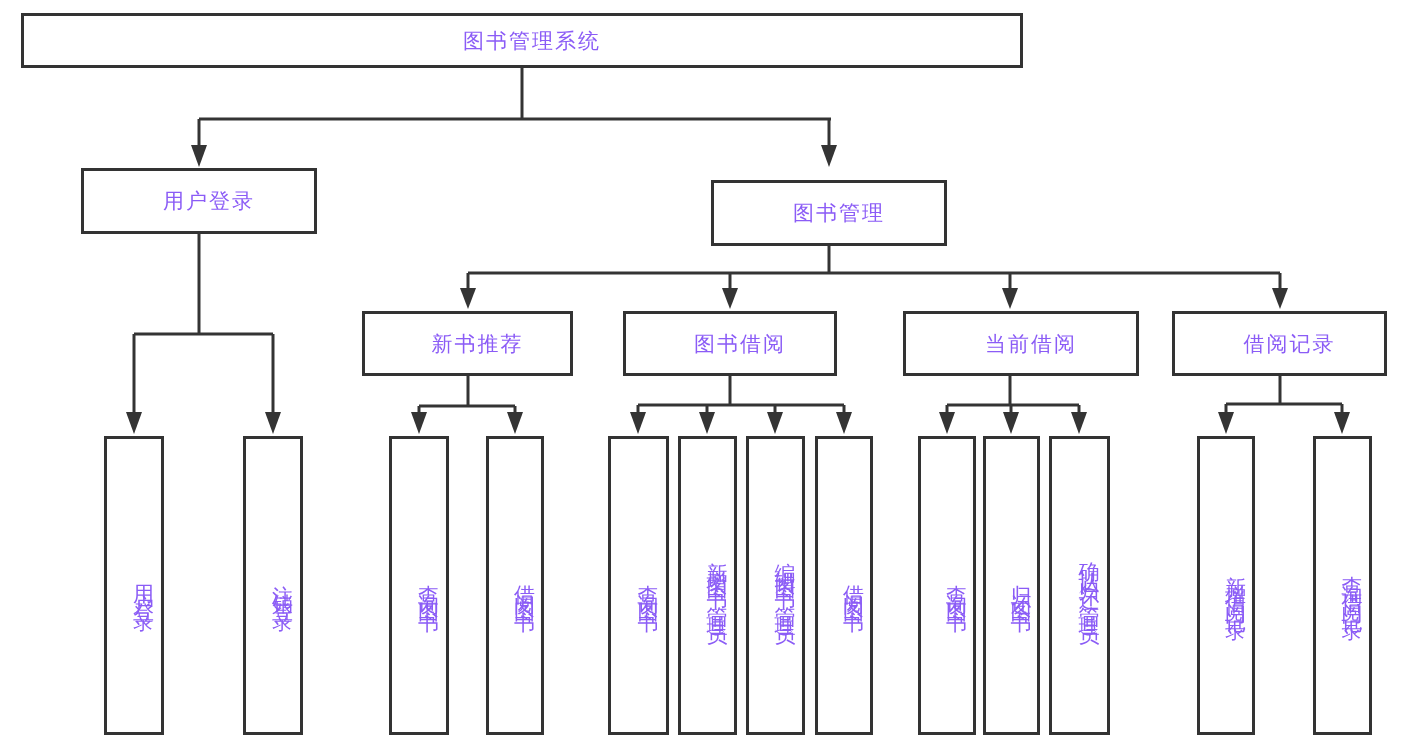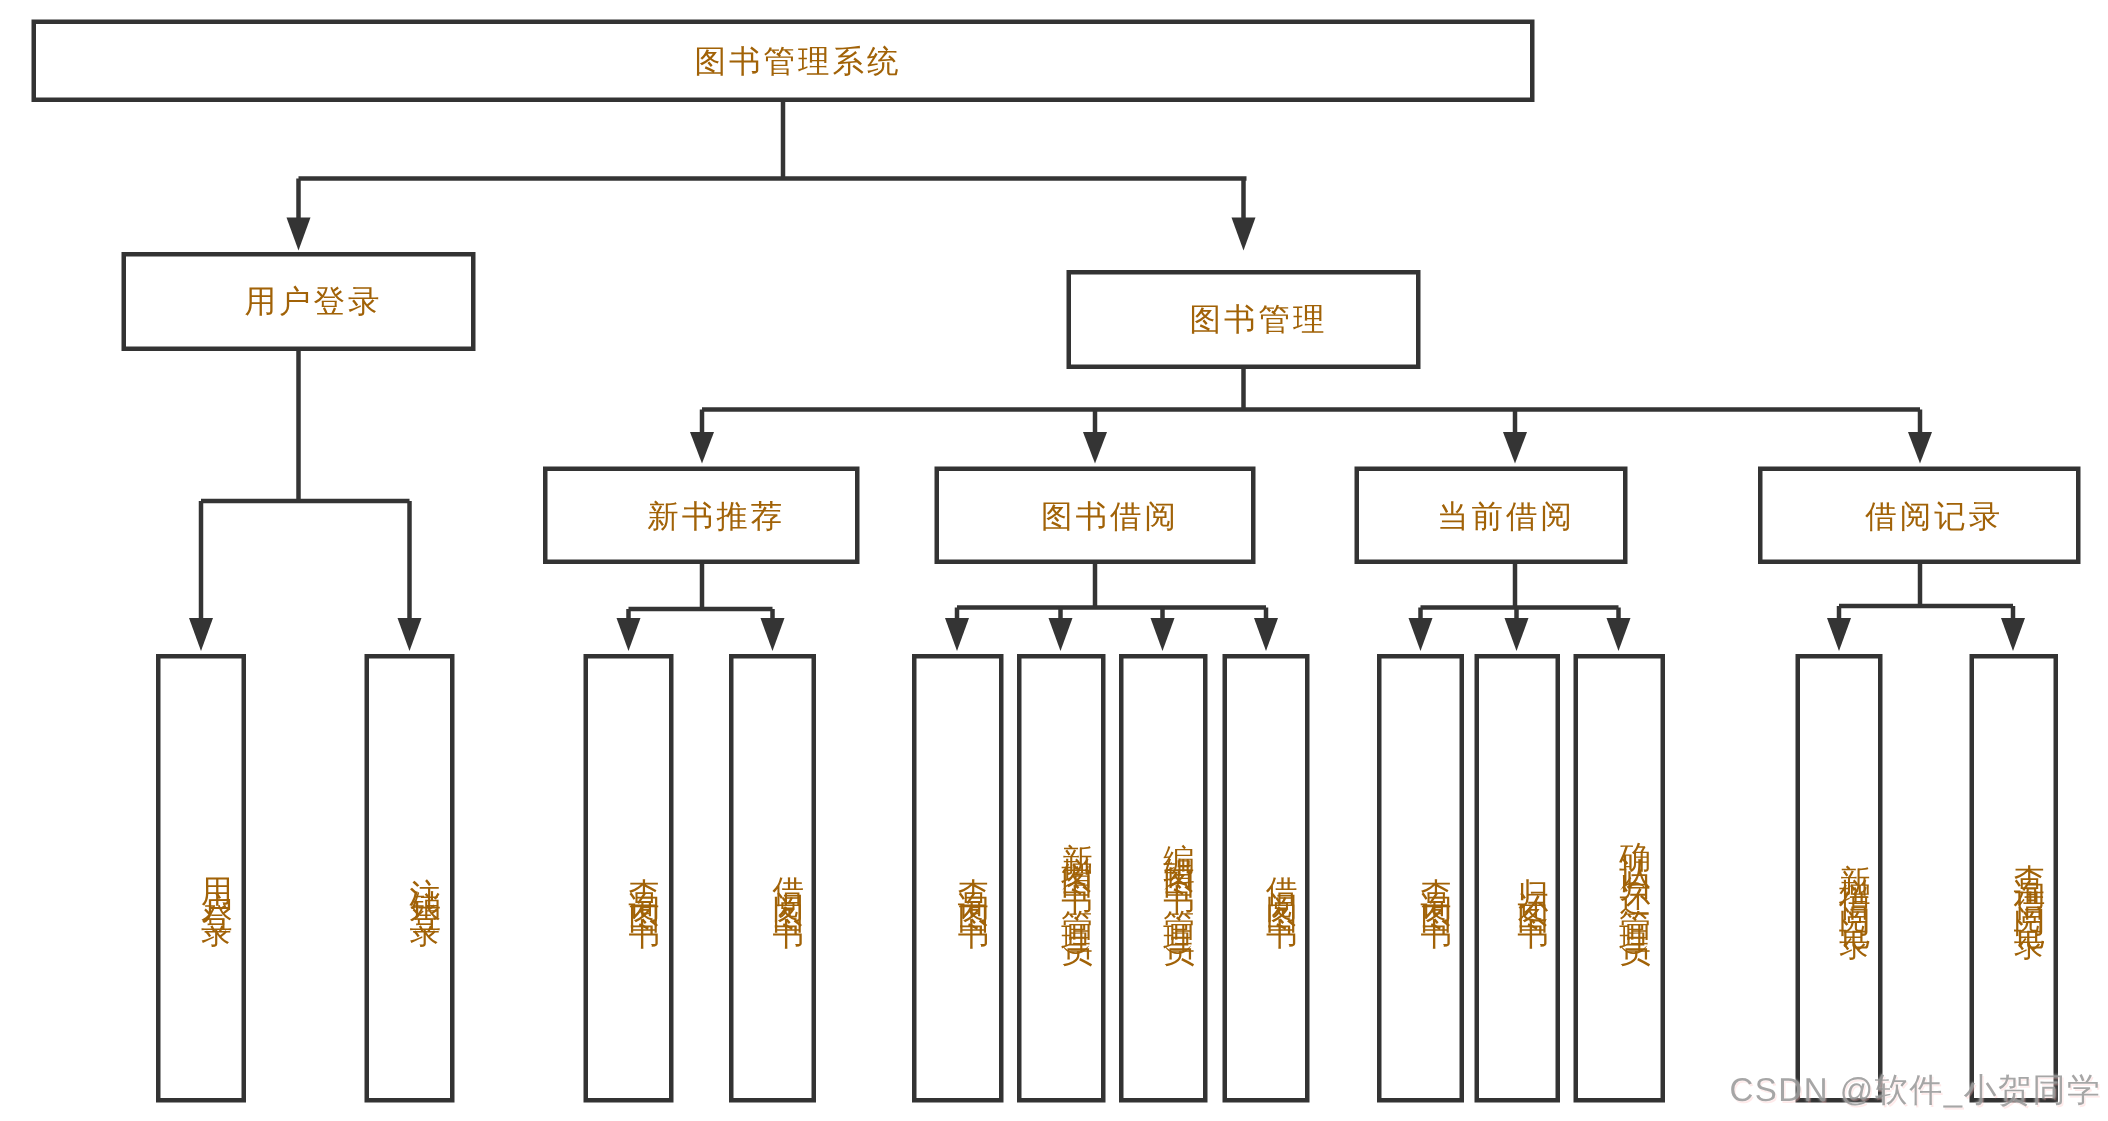--- a/index.html
+++ b/index.html
@@ -6,21 +6,21 @@
   .canvas {
     position:relative; width:1405px; height:747px; background:#ffffff;
     font-family:"Liberation Sans", sans-serif; overflow:hidden;
   }
   svg.wires { position:absolute; left:0; top:0; width:1405px; height:747px; }
   svg.wires line { stroke:#343434; stroke-width:3; }
   svg.wires polygon { fill:#343434; stroke:none; }
   .node {
     position:absolute; box-sizing:border-box; border:3px solid #333333;
     background:#ffffff; display:flex; align-items:center; justify-content:center;
-    color:#a16207; font-size:21px; letter-spacing:2px; white-space:nowrap;padding-left:20px;
+    color:#8b5cf6; font-size:21px; letter-spacing:2px; white-space:nowrap;padding-left:20px;
   }
   .vnode {
     writing-mode:vertical-rl; text-orientation:mixed;
     letter-spacing:9px; line-height:1; font-size:21px;
   }
   .watermark {
     position:absolute; left:1153px; top:712px; font-size:22px;
     color:#9d9d9d; letter-spacing:1px; white-space:nowrap; opacity:0.9;
     text-shadow:0 0 2px #ffffff, 1px 1px 0 rgba(255,150,150,0.25);
   }
@@ -106,35 +106,34 @@
     </g>
   </svg>
 
   <div class="node" style="left:21px; top:13px; width:1002px; height:55px;">图书管理系统</div>
 
   <div class="node" style="left:81px; top:168px; width:236px; height:66px;">用户登录</div>
   <div class="node" style="left:711px; top:180px; width:236px; height:66px;">图书管理</div>
 
   <div class="node" style="left:623px; top:311px; width:214px; height:65px;">图书借阅</div>
   <div class="node" style="left:362px; top:311px; width:211px; height:65px;">新书推荐</div>
-  <div class="node" style="left:903px; top:311px; width:182px; height:65px;">当前借阅</div>
+  <div class="node" style="left:903px; top:311px; width:236px; height:65px;">当前借阅</div>
   <div class="node" style="left:1172px; top:311px; width:215px; height:65px;">借阅记录</div>
 
   <div class="node vnode" style="left:104px; top:436px; width:60px; height:299px;">用户登录</div>
   <div class="node vnode" style="left:243px; top:436px; width:60px; height:299px;">注销登录</div>
 
   <div class="node vnode" style="left:389px; top:436px; width:60px; height:299px;">查询图书</div>
   <div class="node vnode" style="left:486px; top:436px; width:58px; height:299px;">借阅图书</div>
 
   <div class="node vnode" style="left:608px; top:436px; width:61px; height:299px;">查询图书</div>
   <div class="node vnode" style="left:678px; top:436px; width:59px; height:299px;">新增图书（管理员）</div>
   <div class="node vnode" style="left:746px; top:436px; width:59px; height:299px;">编辑图书（管理员）</div>
   <div class="node vnode" style="left:815px; top:436px; width:58px; height:299px;">借阅图书</div>
 
   <div class="node vnode" style="left:918px; top:436px; width:58px; height:299px;">查询图书</div>
   <div class="node vnode" style="left:983px; top:436px; width:57px; height:299px;">归还图书</div>
   <div class="node vnode" style="left:1049px; top:436px; width:61px; height:299px;">确认归还（管理员）</div>
 
   <div class="node vnode" style="left:1197px; top:436px; width:58px; height:299px;">新增借阅记录</div>
   <div class="node vnode" style="left:1313px; top:436px; width:59px; height:299px;">查询借阅记录</div>
 
-  <div class="watermark">CSDN @软件_小贺同学</div>
 </div>
 
 </body></html>

